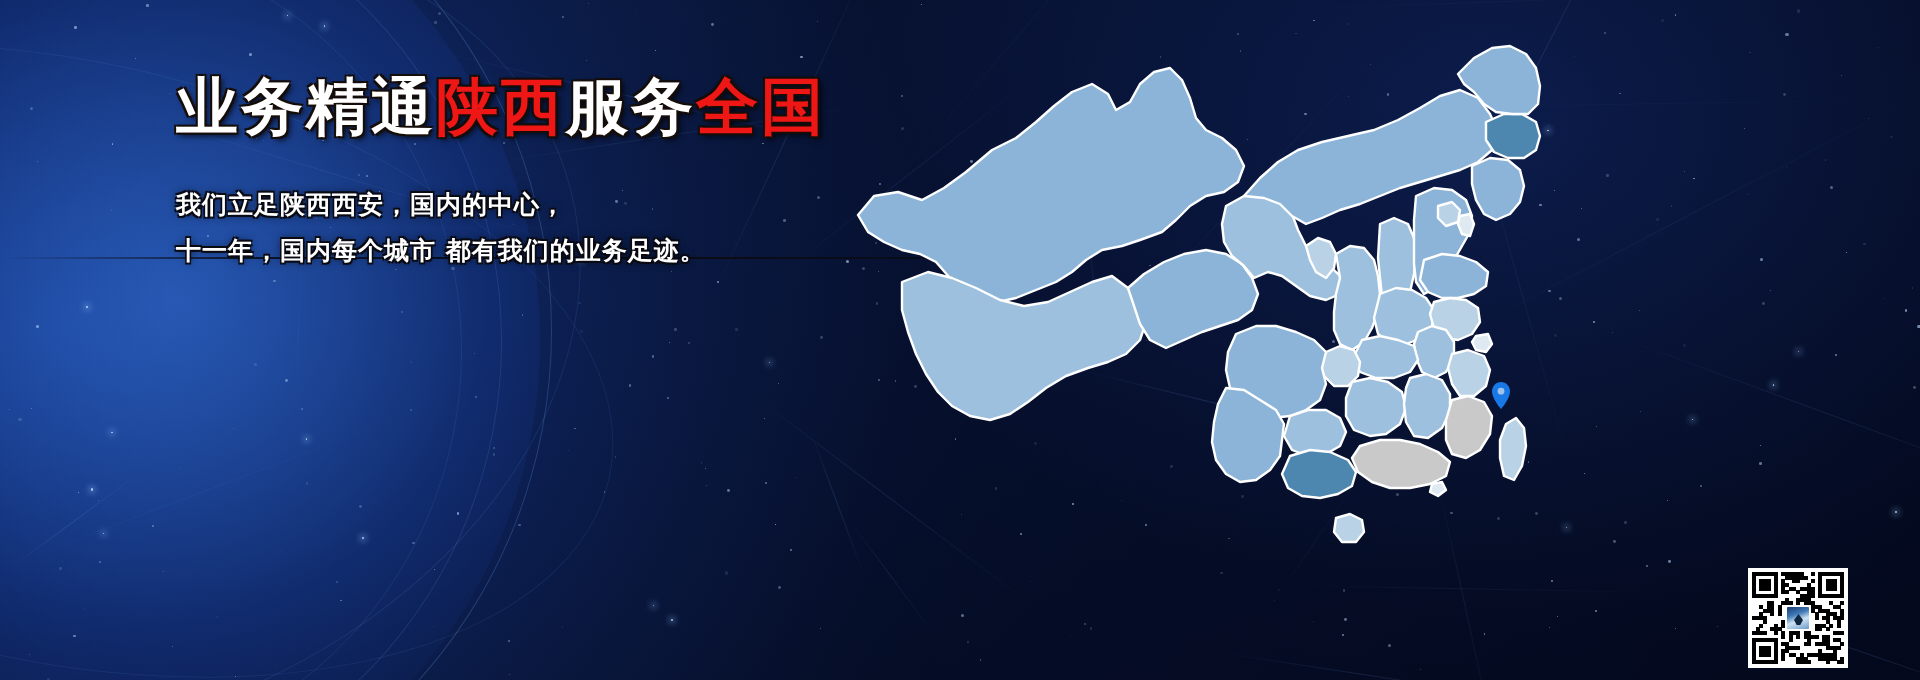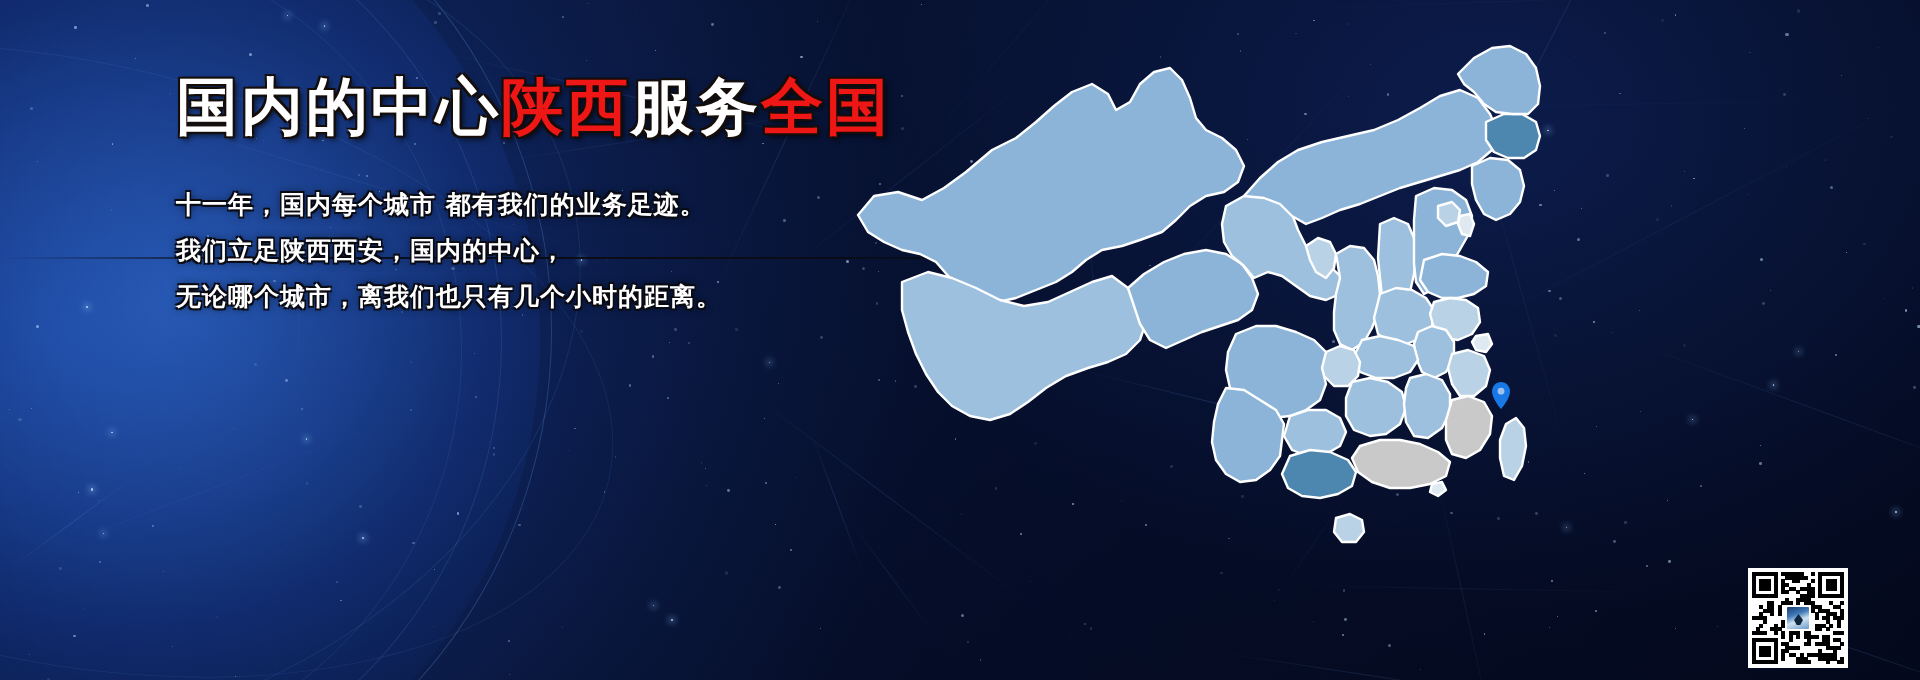--- a/index.html
+++ b/index.html
@@ -444,26 +444,25 @@
       <div class="net" style="width: 134.544px; left: 295.922px; top: 391.878px; transform: rotate(-87.6deg); opacity: 0.22;"></div>
       <div class="net" style="width: 534.848px; left: 1604px; top: 331.214px; transform: rotate(20.2deg); opacity: 0.43;"></div>
       <div class="net" style="width: 160.047px; left: 10.9186px; top: 566.81px; transform: rotate(-36.3deg); opacity: 0.54;"></div>
       <div class="net" style="width: 426.333px; left: 890.239px; top: 186.177px; transform: rotate(-49.6deg); opacity: 0.14;"></div>
     </div>
 
   <div class="hairline"></div>
 
   <div class="copy">
     <div class="headline">
-      <span>国内的中心</span><span class="hl-red">陕西</span><span>服务</span><span class="hl-red">全国</span>
+      <span>业务精通</span><span class="hl-red">陕西</span><span>服务</span><span class="hl-red">全国</span>
     </div>
     <div class="body">
+      <div class="body-line">我们立足陕西西安，国内的中心，</div>
       <div class="body-line">十一年，国内每个城市 都有我们的业务足迹。</div>
-      <div class="body-line">我们立足陕西西安，国内的中心，</div>
-      <div class="body-line">无论哪个城市，离我们也只有几个小时的距离。</div>
     </div>
   </div>
 
   <div class="map-wrap">
     <svg viewBox="0 0 700 560" xmlns="http://www.w3.org/2000/svg">
       <g stroke="#ffffff" stroke-width="2.4" stroke-linejoin="round">
 
         <path fill="#8cb4d8" d="M18,205 L34,186 L58,182 L82,190 L104,178 L126,162 L152,140 L176,128 L196,112 L214,96 L232,82 L252,74 L268,84 L276,100 L290,92 L300,74 L314,62 L330,58 L342,70 L350,88 L356,108 L366,120 L382,128 L396,140 L404,156 L398,172 L384,182 L366,186 L350,196 L336,210 L322,222 L300,230 L282,236 L262,240 L246,250 L232,262 L216,272 L196,280 L176,288 L158,292 L140,288 L124,280 L110,268 L96,252 L80,244 L62,240 L44,232 L28,222 Z"></path>
 
         <path fill="#9dc0de" d="M62,272 L88,262 L112,268 L136,278 L160,290 L184,296 L208,292 L230,282 L252,272 L272,266 L288,278 L296,296 L306,312 L300,330 L286,344 L268,352 L248,358 L226,366 L206,378 L188,392 L170,404 L150,410 L130,406 L112,396 L98,382 L86,364 L76,344 L68,322 L62,300 Z"></path>

